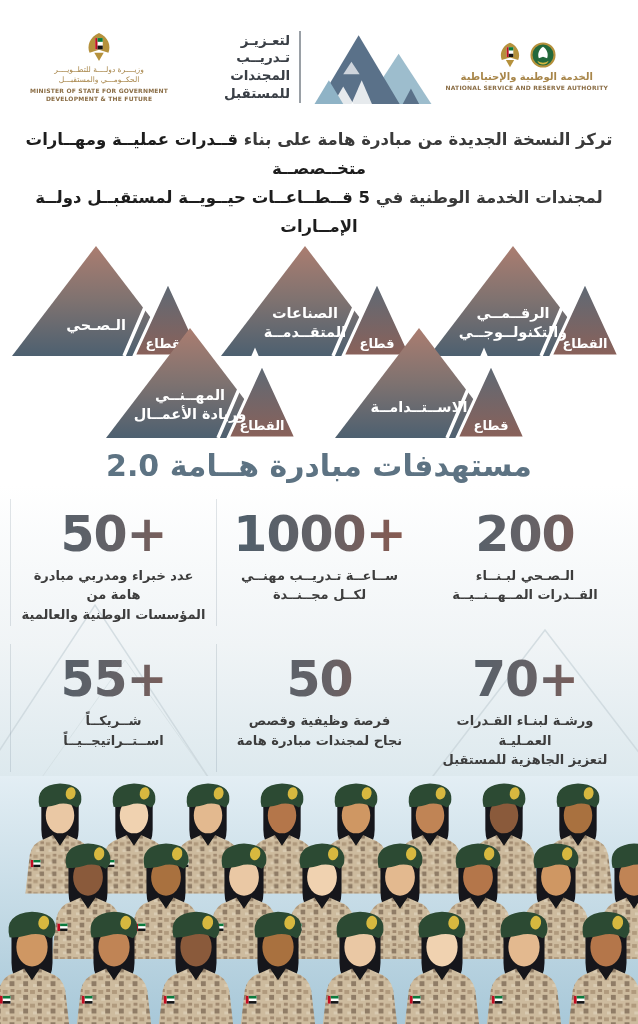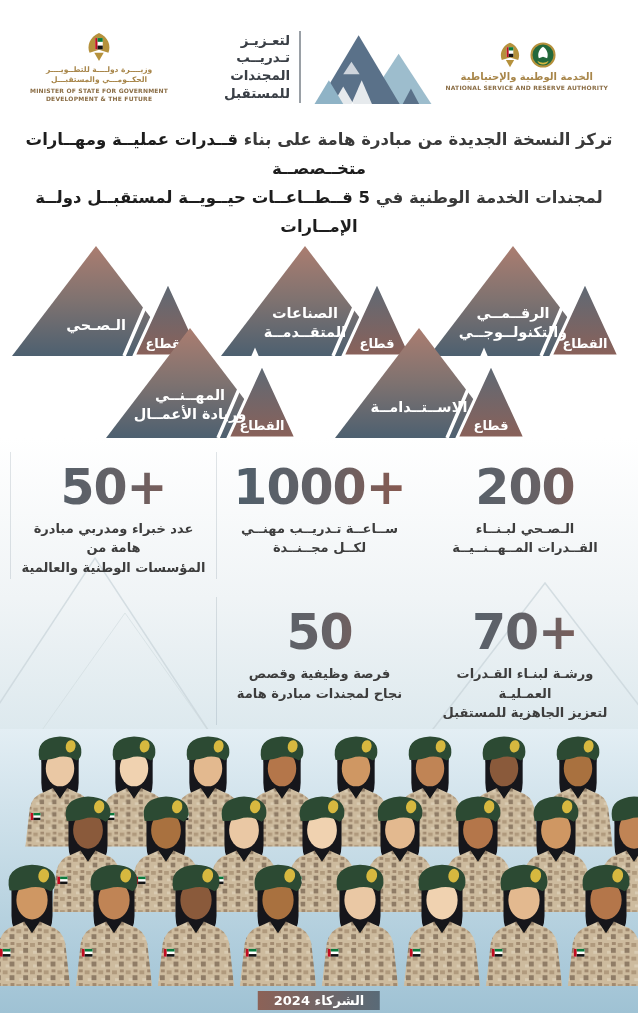--- a/index.html
+++ b/index.html
@@ -4,21 +4,21 @@
 <style>
   html,body{margin:0;padding:0;}
   body{width:638px;height:1024px;overflow:hidden;background:#fff;
        font-family:"DejaVu Sans",sans-serif;}
   .poster{position:relative;width:638px;height:1024px;background:#fff;}
 
   
   .hdr{display:flex;justify-content:space-between;align-items:center;
        padding:24px 30px 6px 30px;height:86px;}
   .logo-col{display:flex;flex-direction:column;align-items:center;gap:2px;}
-  .gold-ar{font-size:7.5px;color:#a8864a;font-weight:700;line-height:1.35;text-align:center;}
+  .gold-ar{font-size:7.5px;color:#a8864a;font-weight:400;line-height:1.35;text-align:center;}
   .gold-en{font-size:6px;color:#8a6d45;font-weight:700;line-height:1.35;text-align:center;letter-spacing:.2px;}
   .nsra-ar{font-size:10px;color:#a8864a;font-weight:700;}
   .hama{display:flex;align-items:center;gap:9px;}
   .hama-tag{display:flex;flex-direction:column;text-align:right;
             font-size:13.5px;font-weight:800;color:#3a3f46;line-height:1.3;margin-left:48px;}
   .hama-bar{width:1.5px;height:72px;background:#9aa0a6;}
 
   
   .intro{margin:10px 18px 0;text-align:center;direction:rtl;
          font-size:16.5px;line-height:1.75;color:#3a3a3a;font-weight:600;}
@@ -200,20 +200,21 @@
         <path d="M4,112 L88,2 L172,112 Z" fill="url(#mgBig)"></path>
         <path d="M116,112 L153,26 L190,112" fill="none" stroke="#fff" stroke-width="3.5"></path>
         <path d="M126,112 L160,38 L194,112 Z" fill="url(#mgSmall)" stroke="#fff" stroke-width="3"></path>
         <text class="sname" x="88" y="74" text-anchor="middle">المهــنــي</text>
         <text class="sname" x="88" y="93" text-anchor="middle">وريادة الأعمــال</text>
         <text class="stag" x="160" y="104" text-anchor="middle">القطاع</text>
       </svg>
     </div>
   </section>
 
+  <h1 class="title" dir="rtl">مستهدفات مبادرة هــامة 2.0</h1>
 
   <section class="statswrap">
     <svg class="bg-tri" width="638" height="230" viewBox="0 0 638 230">
       <path d="M-20,230 L95,55 L210,230" fill="none" stroke="#c7d3d9" stroke-width="1.5" opacity=".7"></path>
       <path d="M40,230 L125,110 L210,230" fill="none" stroke="#cfdade" stroke-width="1" opacity=".6"></path>
       <path d="M430,230 L545,80 L660,230" fill="none" stroke="#c7d3d9" stroke-width="1.5" opacity=".7"></path>
     </svg>
     <div class="stats">
       <div class="stat">
         <div class="stat-num">200</div>
@@ -233,20 +234,25 @@
       <div class="stat">
         <div class="stat-num">70+</div>
         <div class="stat-cap">ورشـة لبنـاء القـدرات العمـليـة
 لتعزيز الجاهزية للمستقبل</div>
       </div>
       <div class="stat sep">
         <div class="stat-num">50</div>
         <div class="stat-cap">فرصة وظيفية وقصص
 نجاح لمجندات مبادرة هامة</div>
       </div>
+      <div class="stat sep">
+        <div class="stat-num">55+</div>
+        <div class="stat-cap">شــريكــاً
+اســتــراتيجــيــاً</div>
+      </div>
     </div>
   </section>
 
   <section class="photo">
     <div>
         <div class="prow" style="top: 2px; transform: translateX(0px);">
           <svg width="80" height="116" viewBox="0 0 90 130" style="margin: 0px -3px; flex: 0 0 auto;">
             <use href="#fig" style="--skin: #eac8a4;"></use>
           </svg>
           <svg width="80" height="116" viewBox="0 0 90 130" style="margin: 0px -3px; flex: 0 0 auto;">

